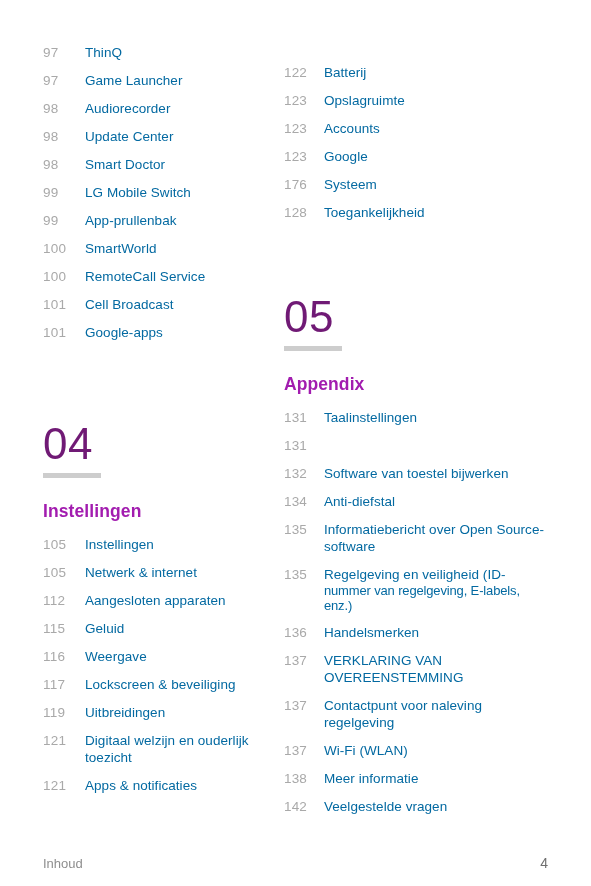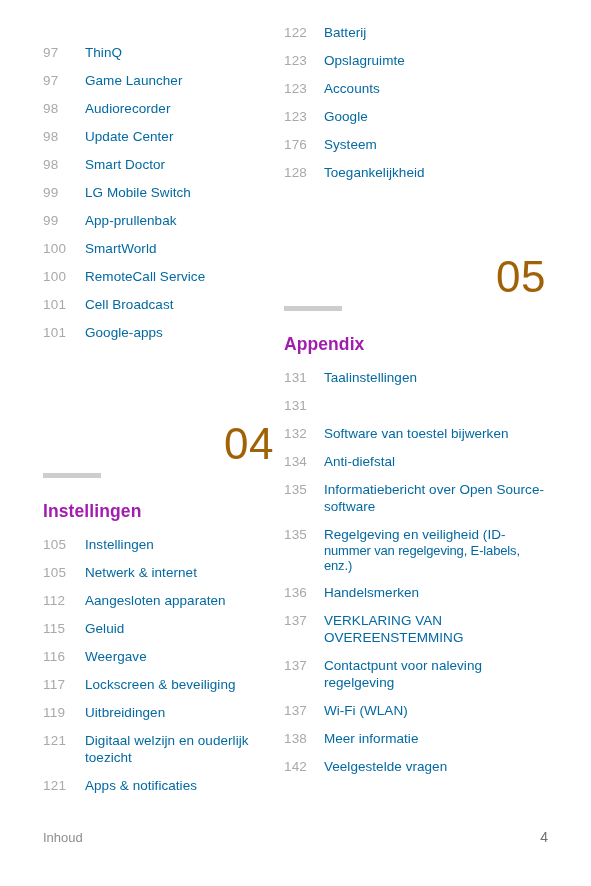--- a/index.html
+++ b/index.html
@@ -38,21 +38,21 @@
     box-sizing: border-box;
   }
   .col-left {
     width: 295px;
     padding-left: 43px;
     padding-top: 44px;
   }
   .col-right {
     width: 296px;
     padding-left: 10px;
-    padding-top: 24px;
+    padding-top: 64px;
   }
 
   
   .toc-list {
     margin: 0;
     padding: 0;
   }
   .toc-entry {
     display: flex;
     flex-direction: row;
@@ -84,26 +84,25 @@
     line-height: 15px;
     letter-spacing: -0.15px;
     transform-origin: left top;
   }
 
   
   .chapter {
     margin-top: 0;
   }
   .chapter-num {
-    color: #a16207;
+    color: #701a75;
     font-size: 44px;
     line-height: 46px;
     font-weight: 300;
     letter-spacing: 0.5px;
-    text-align: right;
   }
   .chapter-rule {
     width: 58px;
     height: 5px;
     background: #cdcdcd;
     margin-top: 6px;
   }
   .chapter-title {
     color: #a21caf;
     font-size: 17.5px;
@@ -116,21 +115,21 @@
 
   
   .group-gap-left { height: 69px; }
   .group-gap-right { height: 62px; }
 
   
   .footer {
     position: absolute;
     left: 43px;
     right: 43px;
-    bottom: 40px;
+    bottom: 14px;
     display: flex;
     flex-direction: row;
     justify-content: space-between;
     align-items: baseline;
   }
   .footer-label {
     color: #8e8e8e;
     font-size: 13px;
     line-height: 16px;
     font-weight: 400;

